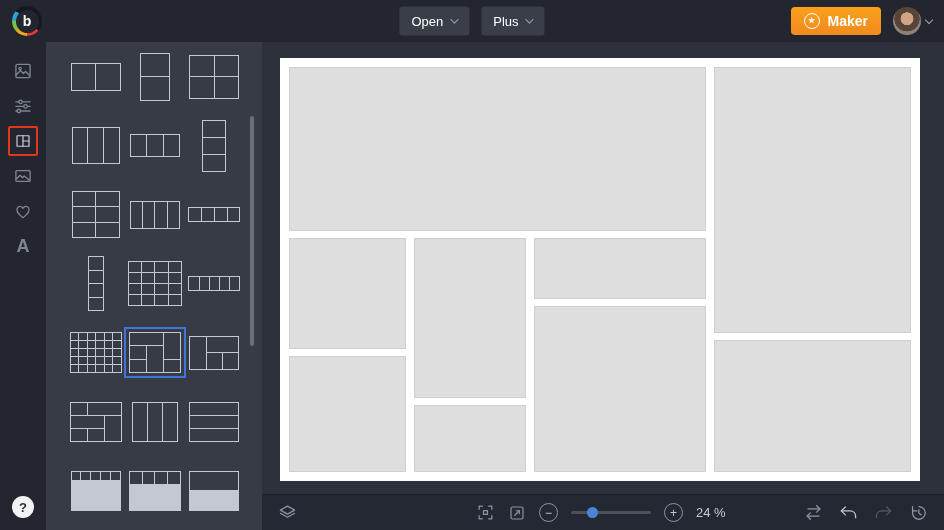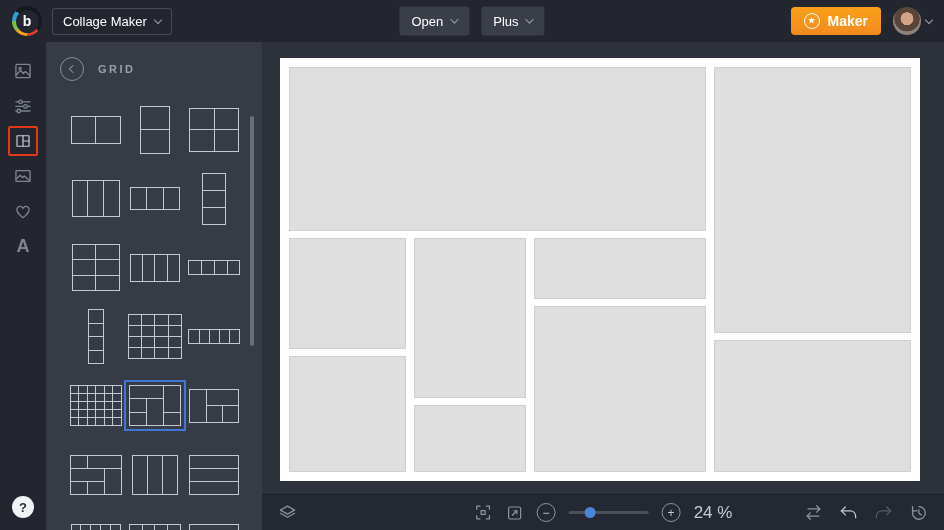--- a/index.html
+++ b/index.html
@@ -52,38 +52,34 @@
   .canvas{position:absolute;left:18px;top:16px;width:640px;height:423px;background:#fff;padding:9px;}
   .canvas-inner{position:relative;width:100%;height:100%;}
   .cell{position:absolute;background:#dedede;border:1px solid #d0d0d0;}
 
   
   .bottombar{flex:0 0 36px;background:#242833;border-top:1px solid #1c1f27;display:flex;align-items:center;padding:0 16px;position:relative;color:#8d93a0;}
   .zoom-group{position:absolute;left:50%;top:0;height:100%;transform:translateX(-50%);display:flex;align-items:center;gap:13px;}
   .zoom-btn{width:19px;height:19px;border:1.5px solid #8d93a0;border-radius:50%;color:#c3c8d1;font-size:12px;display:flex;align-items:center;justify-content:center;line-height:1;flex:0 0 auto;}
   .slider{position:relative;width:80px;height:3px;background:#4b505c;border-radius:2px;}
   .slider-knob{position:absolute;left:16px;top:-4px;width:11px;height:11px;border-radius:50%;background:#4a86d8;}
-  .zoom-label{font-size:17px;color:#c6cad3;min-width:34px;}
+  .zoom-label{font-size:13px;color:#c6cad3;min-width:34px;}
   .history-group{margin-left:auto;display:flex;align-items:center;gap:16px;}
   .icon-btn{display:flex;align-items:center;justify-content:center;color:#8d93a0;}
   .icon-btn.bright{color:#c3c8d1;}
   .icon-btn.dim{color:#555a66;}
 </style>
 </head>
 <body>
 
 <div class="app">
 
   <header class="topbar">
     <button class="logo">
       <span class="logo-letter">b</span>
-    </button>
-    <button class="app-btn">
-      <span>Collage Maker</span>
-      <span class="chev"></span>
     </button>
 
     <div class="center-group">
       <button class="tb-btn">
         <span>Open</span>
         <span class="chev"></span>
       </button>
       <button class="tb-btn">
         <span>Plus</span>
         <span class="chev"></span>
@@ -144,28 +140,20 @@
       </button>
       <button class="rail-item text-glyph">
         <span>A</span>
       </button>
       <button class="rail-help">
         <span>?</span>
       </button>
     </nav>
 
     <aside class="panel">
-      <div class="panel-head">
-        <button class="back-btn">
-          <svg width="12" height="12" viewBox="0 0 24 24">
-            <path d="M14 5 L7 12 L14 19"></path>
-          </svg>
-        </button>
-        <span class="panel-title">GRID</span>
-      </div>
       <div class="thumbs">
           <div class="thumb-wrap">
             <div class="thumb" style="width: 50px; height: 28px; grid-template-columns: repeat(2, 1fr); grid-template-rows: repeat(1, 1fr);">
               <div class="tc"></div>
               <div class="tc"></div>
             </div>
           </div>
           <div class="thumb-wrap">
             <div class="thumb" style="width: 30px; height: 48px; grid-template-columns: repeat(1, 1fr); grid-template-rows: repeat(2, 1fr);">
               <div class="tc"></div>

